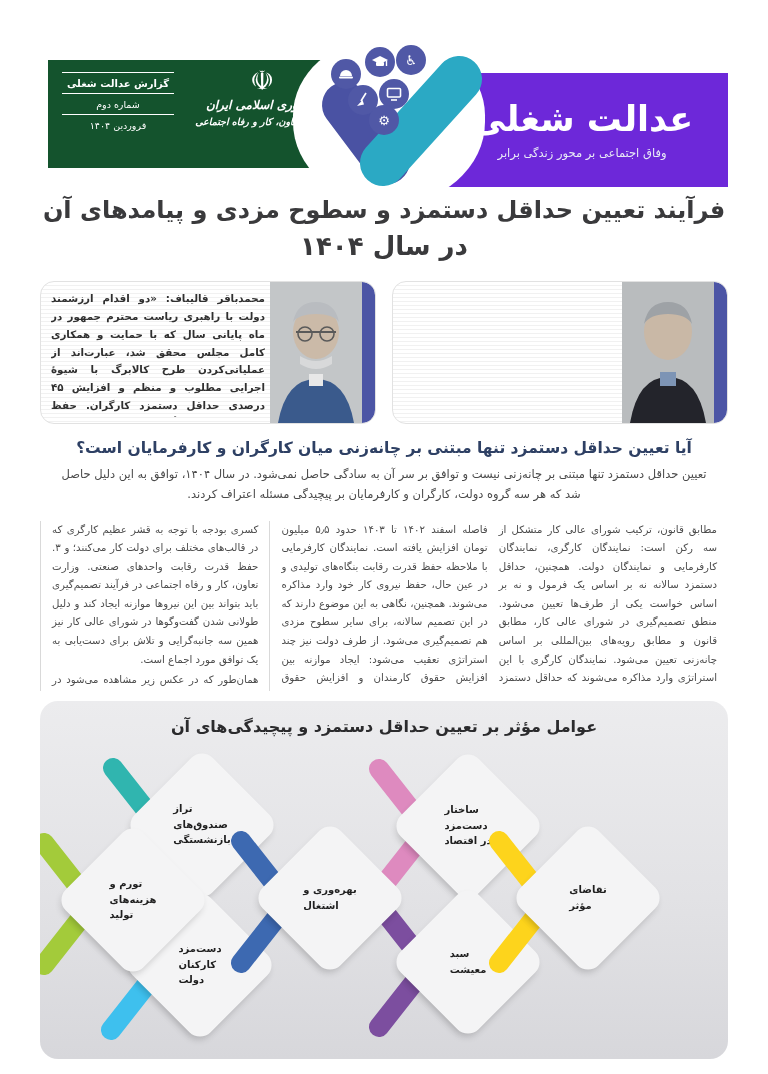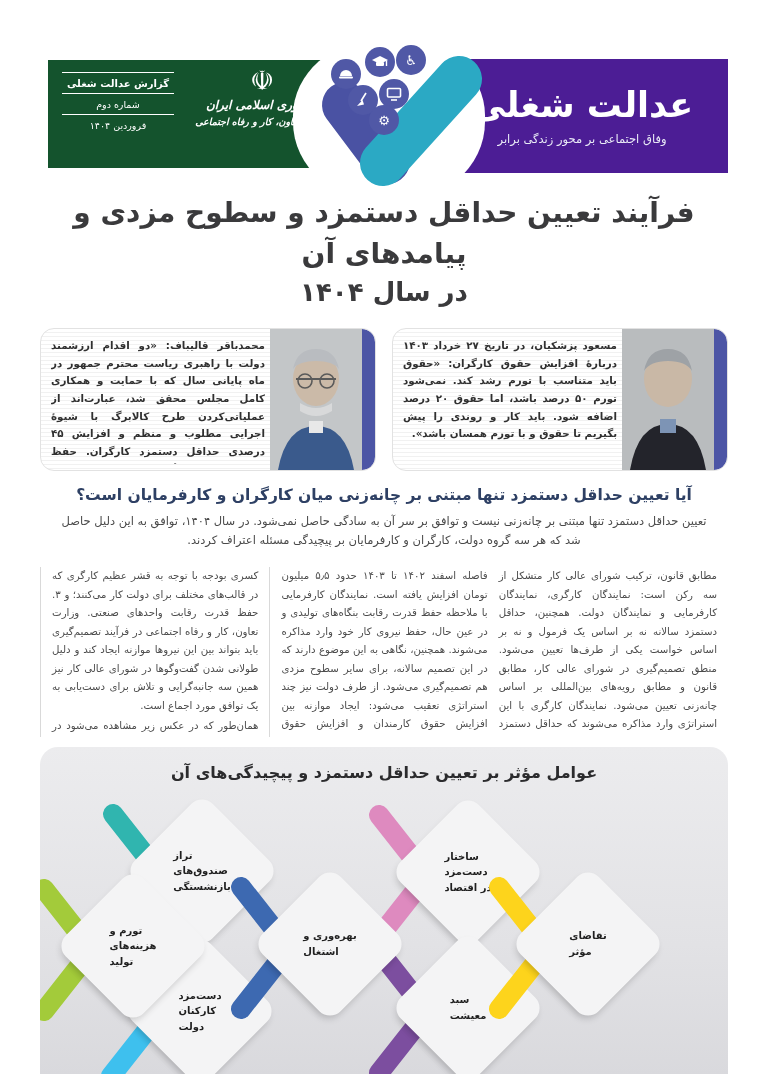--- a/index.html
+++ b/index.html
@@ -2,21 +2,21 @@
 <html lang="fa" dir="rtl"><head>
 <meta charset="utf-8">
 <style>
   * { margin:0; padding:0; box-sizing:border-box; }
   body { background:#fff; font-family:"DejaVu Sans", sans-serif; }
   .page { position:relative; width:768px; height:1074px; margin:0 auto; background:#ffffff; overflow:hidden; direction:rtl; }
 
   
   .header { position:relative; margin:57px 40px 0; height:114px; }
   .teal-box { position:absolute; left:8px; top:3px; width:417px; height:108px; background:#14532d; }
-  .purple-box { position:absolute; left:396px; top:2px; width:292px; height:114px; background:#4c1d95;
+  .purple-box { position:absolute; left:396px; top:16px; width:292px; height:114px; background:#6d28d9;
                 display:flex; flex-direction:column; justify-content:center; align-items:center; }
   .masthead-title { color:#fff; font-size:35px; font-weight:800; line-height:1.1; }
   .masthead-sub { color:#e8eaf6; font-size:11.5px; margin-top:8px; }
 
   .issue-box { position:absolute; left:14px; top:12px; width:112px; color:#fff; text-align:center; }
   .issue-box .cell { border-top:1px solid #ffffff; padding:5px 0 4px; font-size:9.5px; }
   .issue-box .cell.first { font-weight:700; font-size:10px; }
 
   .ministry { position:absolute; left:138px; top:6px; width:152px; text-align:center; color:#fff; }
   .emblem { font-size:27px; line-height:1.1; }
@@ -25,21 +25,21 @@
 
   .logo-mark { position:absolute; left:253px; top:-18px; width:192px; height:166px; z-index:2; }
   .logo-blob { position:absolute; inset:0; background:#fff; border-radius:46% 46% 50% 50%; }
   .check-svg { position:absolute; inset:0; }
   .icon-circle { position:absolute; width:30px; height:30px; border-radius:50%; background:#5058a6;
                  display:flex; align-items:center; justify-content:center; color:#fff; font-size:13px; }
   .icon-circle svg { display:block; }
 
   
   .headline { margin:22px 40px 0; text-align:center; color:#3a3a3c; font-weight:800; }
-  .headline .h1 { font-size:28px; line-height:1.45; }
+  .headline .h1 { font-size:24px; line-height:1.45; }
   .headline .h2 { font-size:26px; line-height:1.45; }
 
   
   .quotes { margin:16px 40px 0; height:143px; display:flex; gap:16px; }
   .qcard { position:relative; flex:1; border-radius:14px; border:1px solid #e2e2e2; overflow:hidden;
            background:repeating-linear-gradient(180deg, #ffffff 0 3px, #f1f1f1 3px 4px); }
   .qbar { position:absolute; left:auto; right:auto; top:0; bottom:0; width:13px; background:#4c55a5;
           inset-inline-start:0; border-start-start-radius:14px; border-end-start-radius:14px; }
   .qphoto { position:absolute; inset-inline-start:13px; top:0; bottom:0; width:92px; }
   .qtext { position:absolute; inset-inline-start:110px; inset-inline-end:10px; top:8px; bottom:6px;
@@ -147,21 +147,20 @@
       <div class="qbar"></div>
       <div class="qphoto">
         <svg class="portrait" viewBox="0 0 92 143" preserveAspectRatio="xMidYMax slice">
           <rect width="92" height="143" fill="#b9bcbe"></rect>
           <ellipse cx="46" cy="52" rx="24" ry="28" fill="#c9b8a6"></ellipse>
           <path d="M22 44 q4 -22 24 -22 q20 0 24 22 q-6 -10 -24 -10 q-18 0 -24 10z" fill="#9ea2a6"></path>
           <path d="M8 143 q8 -46 38 -46 q30 0 38 46z" fill="#23242b"></path>
           <rect x="38" y="92" width="16" height="14" fill="#7d94b5"></rect>
         </svg>
       </div>
-      <div class="qtext">مسعود پزشکیان، در تاریخ ۲۷ خرداد ۱۴۰۳ دربارهٔ افزایش حقوق کارگران: «حقوق باید متناسب با تورم رشد کند. نمی‌شود تورم ۵۰ درصد باشد، اما حقوق ۲۰ درصد اضافه شود. باید کار و روندی را پیش بگیریم تا حقوق و با تورم همسان باشد».</div>
     </div>
 
     <div class="qcard">
       <div class="qbar"></div>
       <div class="qphoto">
         <svg class="portrait" viewBox="0 0 92 143" preserveAspectRatio="xMidYMax slice">
           <rect width="92" height="143" fill="#c3c6c8"></rect>
           <ellipse cx="46" cy="52" rx="23" ry="27" fill="#cbbaa8"></ellipse>
           <path d="M23 42 q4 -20 23 -20 q19 0 23 20 q-6 -8 -23 -8 q-17 0 -23 8z" fill="#b9bcc0"></path>
           <path d="M30 76 q16 10 32 0 l0 8 q-16 10 -32 0z" fill="#d8d9da"></path>

